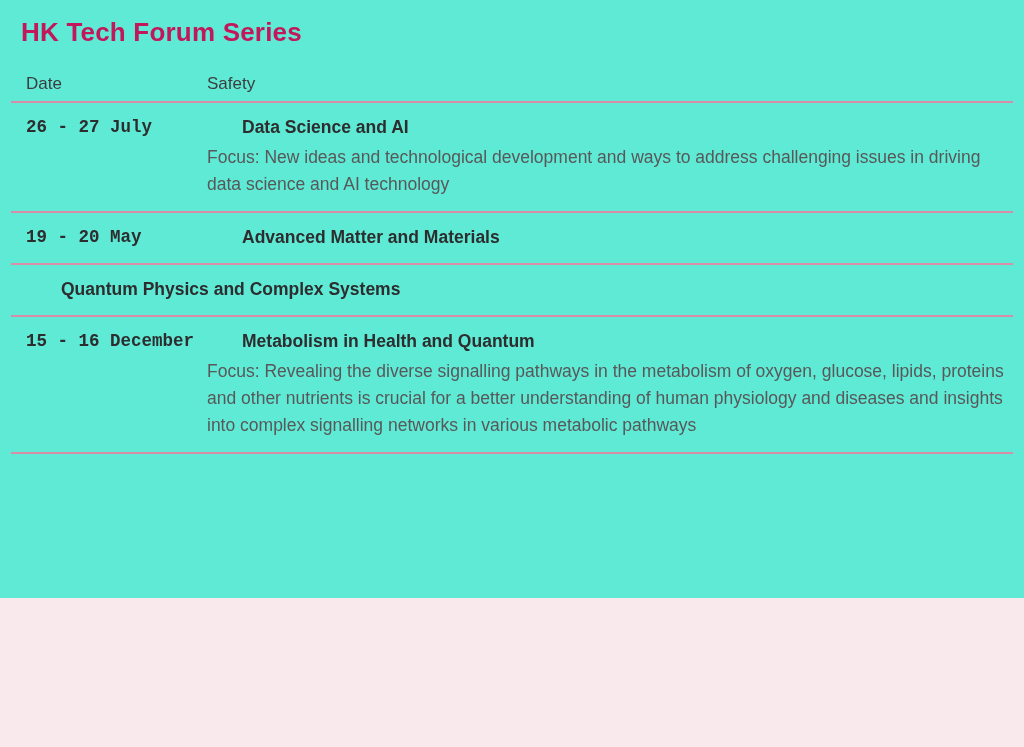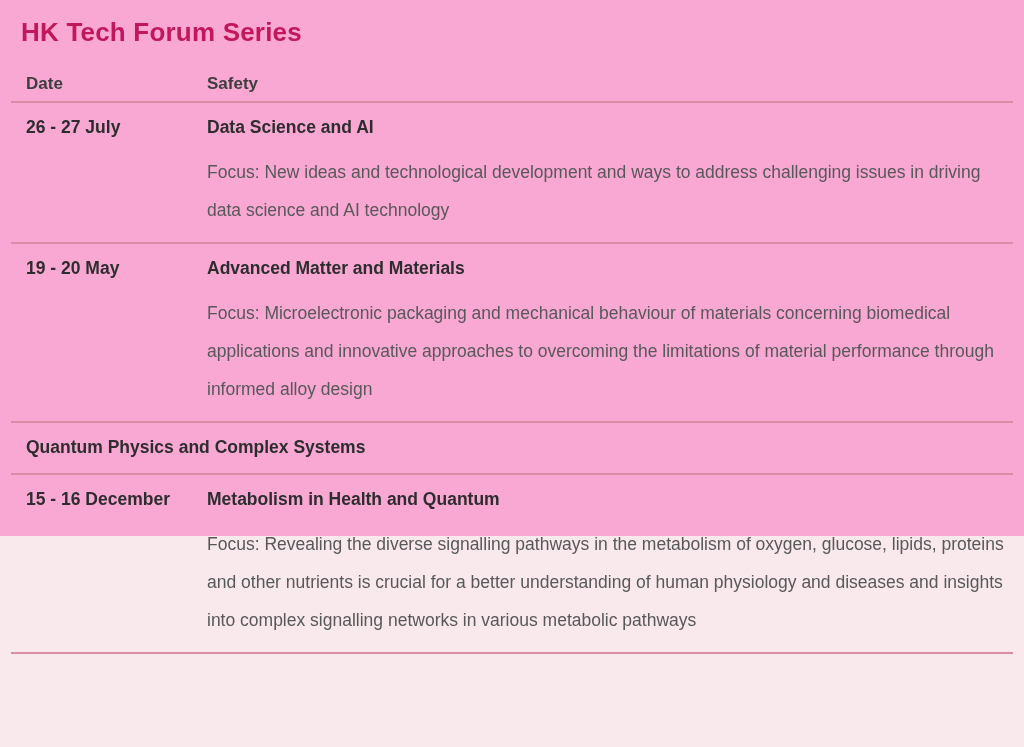--- a/index.html
+++ b/index.html
@@ -5,22 +5,22 @@
   * { margin: 0; padding: 0; box-sizing: border-box; }
   html, body {
     width: 1024px;
     height: 747px;
     background: #f9e9ed;
     font-family: "Liberation Sans", sans-serif;
     overflow: hidden;
   }
   .page {
     width: 1024px;
-    height: 536px;
-    background: #f9a8d4;
+    height: 598px;
+    background: #5eead4;
     padding-top: 17px;
   }
   .page-title {
     margin-left: 21px;
     font-size: 26px;
     font-weight: bold;
     color: #c2185b;
     letter-spacing: 0.2px;
   }
   .table {
@@ -30,46 +30,48 @@
   .header-row {
     display: flex;
     align-items: flex-end;
     padding: 26px 0 7px 15px;
     border-bottom: 2px solid #d98da8;
   }
   .col-date { width: 181px; flex: 0 0 181px; }
   .col-forum { flex: 1 1 auto; padding-right: 4px; }
   .header-cell {
     font-size: 17px;
-    font-weight: bold;
+    font-weight: normal;
     color: #3d3d3f;
   }
   .row {
     display: flex;
     padding: 11px 0 13px 15px;
     border-bottom: 2px solid #d98da8;
   }
   .date-cell {
     font-size: 17.5px;
     font-weight: bold;
     color: #2d2d2f;
     line-height: 26px;
+    font-family: Liberation Mono, monospace;
   }
   .forum-title {
     font-size: 17.5px;
     font-weight: bold;
     color: #2d2d2f;
     line-height: 26px;
+    margin-left: 35px;
   }
   .forum-focus {
-    margin-top: 13px;
+    margin-top: 4px;
     font-size: 17.5px;
     font-weight: normal;
     color: #58585a;
-    line-height: 38px;
+    line-height: 27px;
   }
 </style>
 </head>
 <body>
 
 <div class="page">
   <h1 class="page-title">HK Tech Forum Series</h1>
 
   <div class="table">
     <div class="header-row">
@@ -83,21 +85,20 @@
       <div class="forum-title">Data Science and AI</div>
       <div class="forum-focus">Focus: New ideas and technological development and ways to address challenging issues in driving data science and AI technology</div>
     </div>
   </div>
 
 
   <div class="row">
     <div class="col-date date-cell">19 - 20 May</div>
     <div class="col-forum">
       <div class="forum-title">Advanced Matter and Materials</div>
-      <div class="forum-focus">Focus: Microelectronic packaging and mechanical behaviour of materials concerning biomedical applications and innovative approaches to overcoming the limitations of material performance through informed alloy design</div>
     </div>
   </div>
 
 
   <div class="row">
     <div class="col-forum">
       <div class="forum-title">Quantum Physics and Complex Systems</div>
     </div>
   </div>
 

